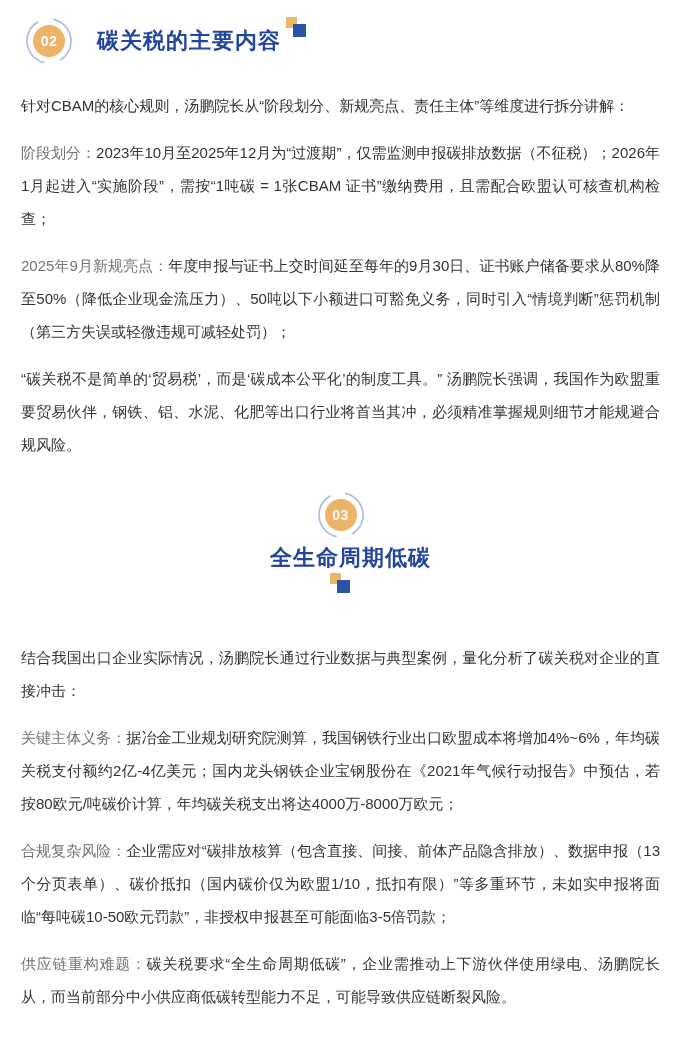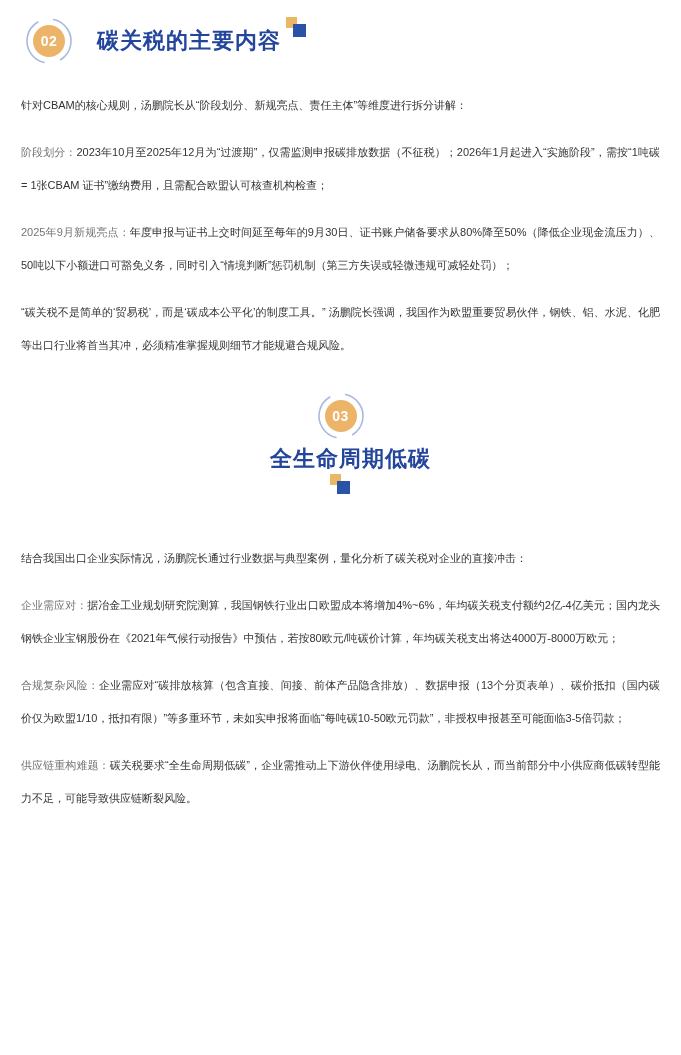--- a/index.html
+++ b/index.html
@@ -34,21 +34,21 @@
     color: #24459c;
     letter-spacing: 1px;
   }
   .deco { position: relative; width: 26px; height: 26px; margin-left: 5px; margin-bottom: 22px; }
   .deco .sq-gold { position: absolute; left: 0; top: 0; width: 11px; height: 11px; background: #eab865; }
   .deco .sq-blue { position: absolute; left: 7px; top: 7px; width: 13px; height: 13px; background: #2a52a8; }
 
   
   .para {
     margin: 14px 0;
-    font-size: 11px;
+    font-size: 15px;
     line-height: 33px;
     color: #333333;
     text-align: justify;
   }
   .para strong { font-weight: normal; color: #737373; }
 </style>
 </head>
 <body>
 
 <div class="page">
@@ -92,20 +92,20 @@
       </div>
       <h2 class="sec-title">全生命周期低碳</h2>
       <div class="deco">
         <i class="sq-gold"></i>
         <i class="sq-blue"></i>
       </div>
     </div>
 
     <p class="para"><strong></strong><span>结合我国出口企业实际情况，汤鹏院长通过行业数据与典型案例，量化分析了碳关税对企业的直接冲击：</span></p>
 
-    <p class="para"><strong>企业需应对：</strong><span>据冶金工业规划研究院测算，我国钢铁行业出口欧盟成本将增加4%~6%，年均碳关税支付额约2亿-4亿美元；国内龙头钢铁企业宝钢股份在《2021年气候行动报告》中预估，若按80欧元/吨碳价计算，年均碳关税支出将达4000万-8000万欧元；</span></p>
+    <p class="para"><strong>关键主体义务：</strong><span>据冶金工业规划研究院测算，我国钢铁行业出口欧盟成本将增加4%~6%，年均碳关税支付额约2亿-4亿美元；国内龙头钢铁企业宝钢股份在《2021年气候行动报告》中预估，若按80欧元/吨碳价计算，年均碳关税支出将达4000万-8000万欧元；</span></p>
 
     <p class="para"><strong>合规复杂风险：</strong><span>企业需应对“碳排放核算（包含直接、间接、前体产品隐含排放）、数据申报（13个分页表单）、碳价抵扣（国内碳价仅为欧盟1/10，抵扣有限）”等多重环节，未如实申报将面临“每吨碳10-50欧元罚款”，非授权申报甚至可能面临3-5倍罚款；</span></p>
 
     <p class="para"><strong>供应链重构难题：</strong><span>碳关税要求“全生命周期低碳”，企业需推动上下游伙伴使用绿电、汤鹏院长从，而当前部分中小供应商低碳转型能力不足，可能导致供应链断裂风险。</span></p>
   </section>
 
 </div>
 
 </body></html>

